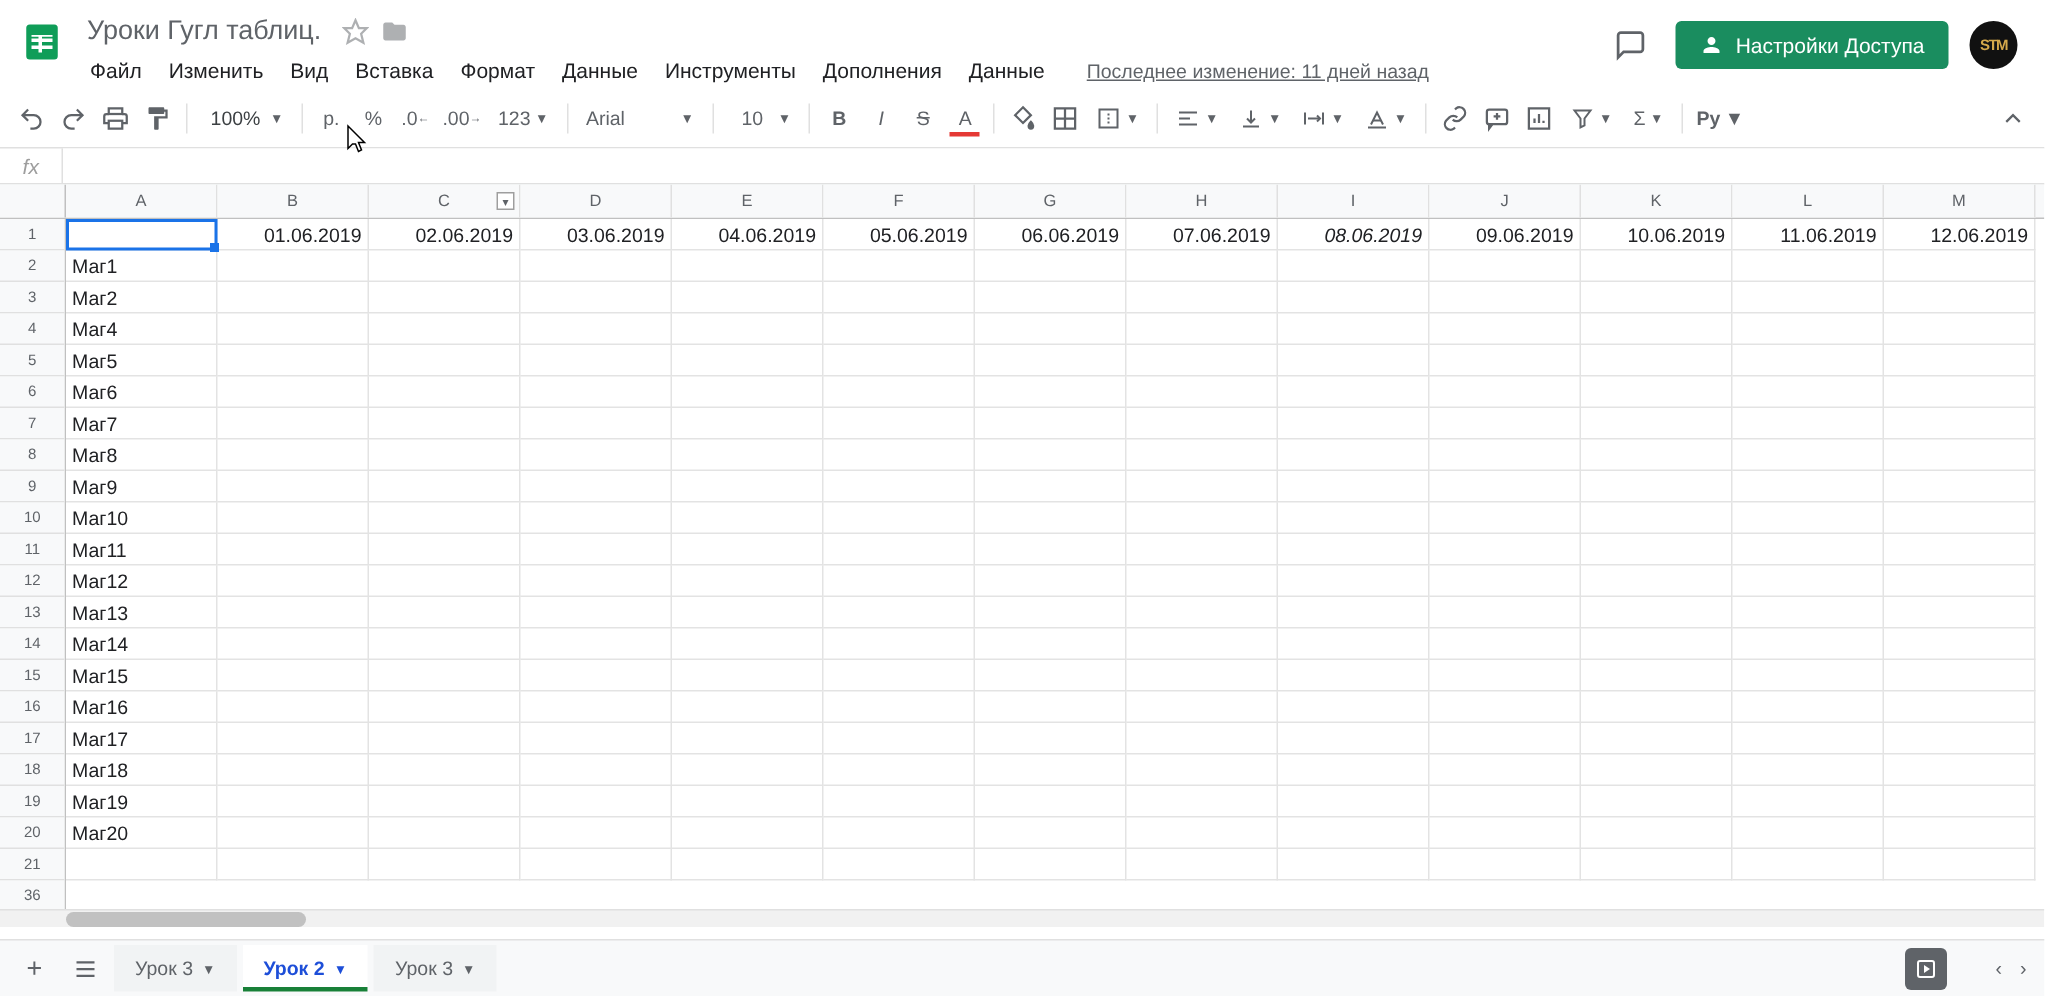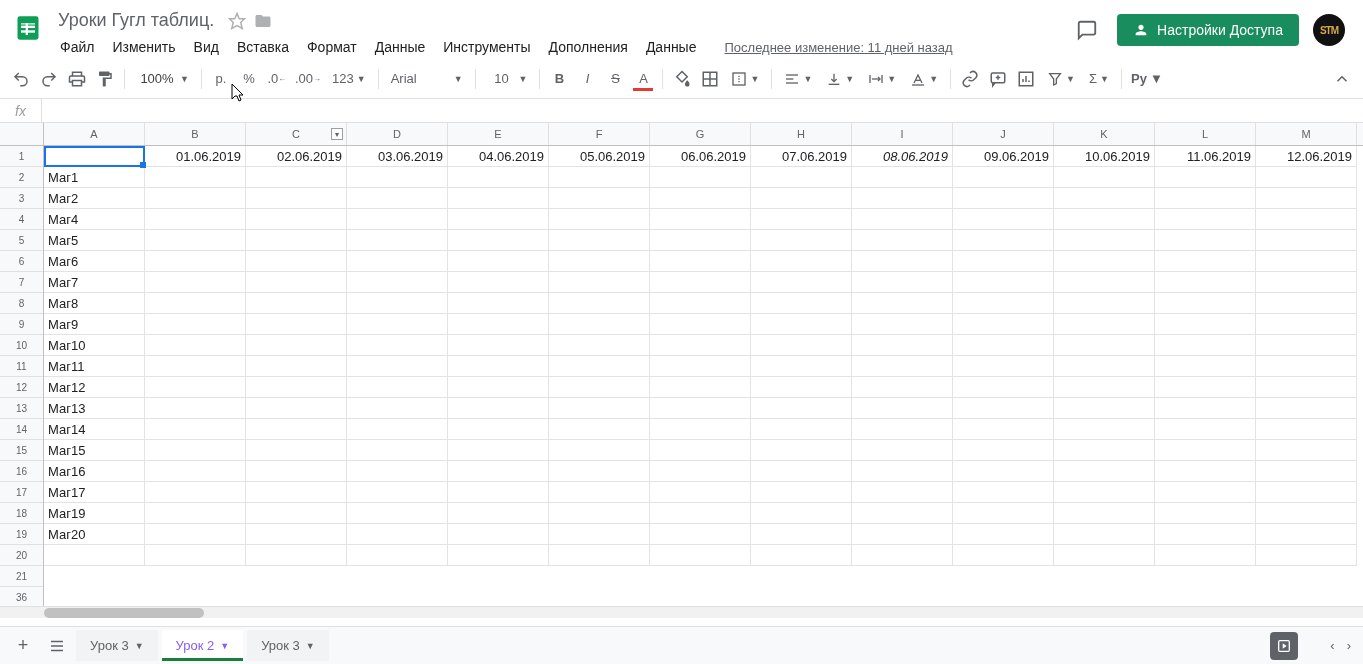--- a/index.html
+++ b/index.html
@@ -46,21 +46,21 @@
 .cell-row { display: flex; height: 21px; }
 .cell { border-right: 1px solid #e3e3e3; border-bottom: 1px solid #e3e3e3; padding: 0 4px; font-size: 13px; line-height: 21px; white-space: nowrap; overflow: hidden; }
 .cell.right { text-align: right; }
 .selected-cell { position: absolute; top: 0; left: 0; width: 101px; height: 21px; border: 2px solid #1a73e8; box-sizing: border-box; pointer-events: none; }
 .selected-cell::after { content:''; position:absolute; right:-3px; bottom:-3px; width:6px; height:6px; background:#1a73e8; }
 .hscroll { height: 12px; background:#f1f1f1; border-top:1px solid #e0e0e0; position:relative;}
 .hscroll-thumb { position:absolute; left:44px; top:1px; width:160px; height:10px; background:#c1c1c1; border-radius:5px;}
 .sheet-tabs { display: flex; align-items: center; height: 38px; border-top: 1px solid #e0e0e0; padding: 0 8px; gap: 4px; position:absolute; bottom:0; left:0; right:0; background:#f8f9fa;}
 .add-sheet, .all-sheets { width: 30px; height: 30px; display: flex; align-items: center; justify-content: center; color: #5f6368; cursor: pointer; font-size:18px;}
 .sheet-tab { padding: 8px 14px; font-size: 13px; color: #5f6368; cursor: pointer; display: flex; align-items: center; gap: 6px; border-radius: 0; position:relative; background:#f1f3f4;}
-.sheet-tab.active { color: #8b5cf6; background:#fff; font-weight:400;}
+.sheet-tab.active { color: #1d4ed8; background:#fff; font-weight:700;}
 .sheet-tab.active::after { content:''; position:absolute; bottom:0; left:0; right:0; height:3px; background:#188038;}
 .sheet-tab .tab-caret { font-size: 9px; }
 .tabs-spacer { flex: 1; }
 .explore-btn { width:28px; height:28px; background:#5f6368; border-radius:4px; margin-right:24px; display:flex; align-items:center; justify-content:center; color:#fff; cursor:pointer;}
 .nav-arrows { display:flex; gap:4px; color:#5f6368; }
 .nav-arrows span { cursor:pointer; padding:4px;}
 .cursor-icon { position:absolute; top:82px; left:226px; z-index:100; pointer-events:none;}
 svg { display:block; }
 </style>
 </head>
@@ -572,20 +572,35 @@
           <div class="cell col-rest" style="width: 101px;"></div>
           <div class="cell col-rest" style="width: 101px;"></div>
           <div class="cell col-rest" style="width: 101px;"></div>
           <div class="cell col-rest" style="width: 101px;"></div>
           <div class="cell col-rest" style="width: 101px;"></div>
           <div class="cell col-rest" style="width: 101px;"></div>
           <div class="cell col-rest" style="width: 101px;"></div>
           <div class="cell col-rest" style="width: 101px;"></div>
         </div>
         <div class="cell-row">
+          <div class="cell col-A" style="width: 101px;">Маг18</div>
+          <div class="cell col-rest" style="width: 101px;"></div>
+          <div class="cell col-rest" style="width: 101px;"></div>
+          <div class="cell col-rest" style="width: 101px;"></div>
+          <div class="cell col-rest" style="width: 101px;"></div>
+          <div class="cell col-rest" style="width: 101px;"></div>
+          <div class="cell col-rest" style="width: 101px;"></div>
+          <div class="cell col-rest" style="width: 101px;"></div>
+          <div class="cell col-rest" style="width: 101px;"></div>
+          <div class="cell col-rest" style="width: 101px;"></div>
+          <div class="cell col-rest" style="width: 101px;"></div>
+          <div class="cell col-rest" style="width: 101px;"></div>
+          <div class="cell col-rest" style="width: 101px;"></div>
+        </div>
+        <div class="cell-row">
           <div class="cell col-A" style="width: 101px;">Маг19</div>
           <div class="cell col-rest" style="width: 101px;"></div>
           <div class="cell col-rest" style="width: 101px;"></div>
           <div class="cell col-rest" style="width: 101px;"></div>
           <div class="cell col-rest" style="width: 101px;"></div>
           <div class="cell col-rest" style="width: 101px;"></div>
           <div class="cell col-rest" style="width: 101px;"></div>
           <div class="cell col-rest" style="width: 101px;"></div>
           <div class="cell col-rest" style="width: 101px;"></div>
           <div class="cell col-rest" style="width: 101px;"></div>

